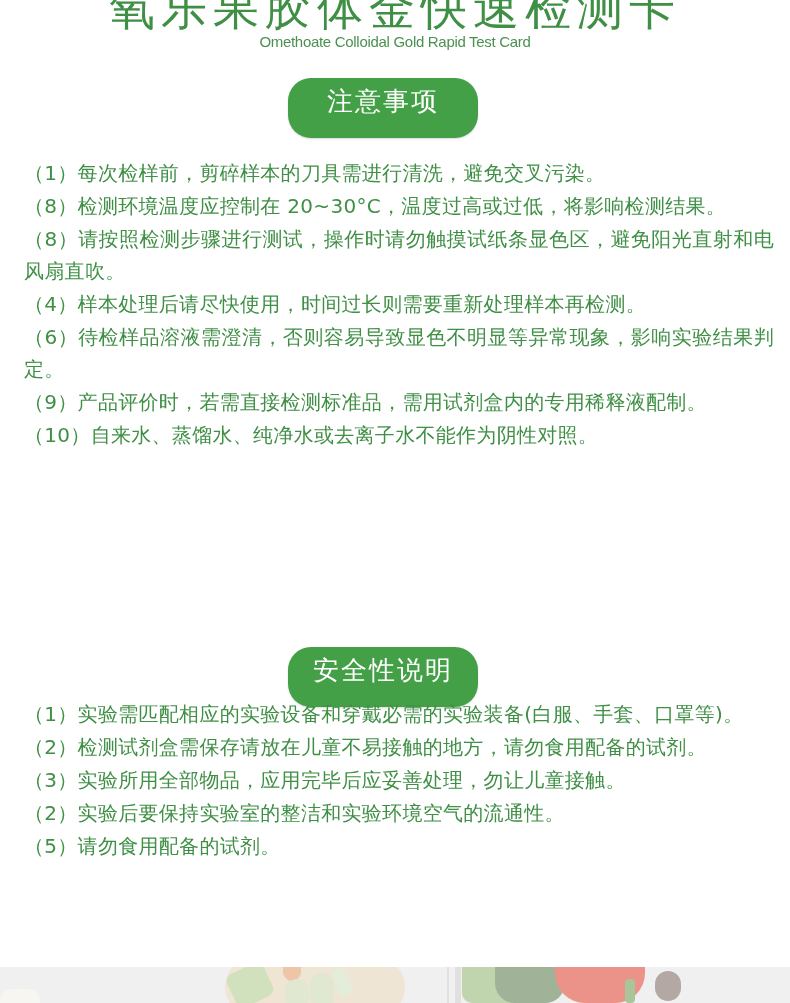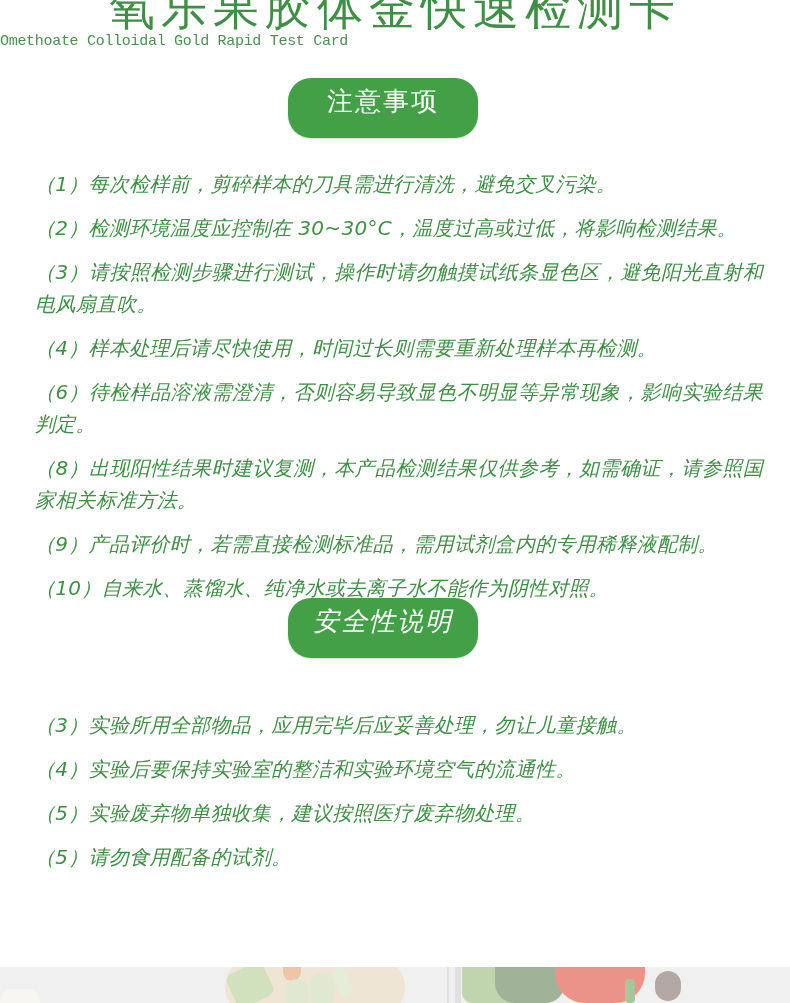--- a/index.html
+++ b/index.html
@@ -9,34 +9,34 @@
     font-family: "DejaVu Sans", "Liberation Sans", sans-serif;
     color:#3f8f45;
   }
   .title {
     position:absolute; left:0; width:790px; top:-22px;
     text-align:center; font-size:46px; letter-spacing:6px;
     color:#3f8f45; white-space:nowrap; font-weight:normal;
   }
   .subtitle {
     position:absolute; left:0; width:790px; top:33px;
-    font-size:15px; color:#4a9150;
-    font-family: Liberation Mono, monospace; letter-spacing:-0.3px;
+    text-align:center; font-size:15px; color:#4a9150;
+    font-family: Liberation Sans, sans-serif; letter-spacing:-0.3px;
   }
   .pill {
     position:absolute; left:288px; width:190px; height:60px;
     border-radius:23px; background:#43a047;
     color:#ffffff; font-size:26px; text-align:center; line-height:46px;
     letter-spacing:2px; box-shadow:0 1px 2px rgba(0,0,0,0.15);
   }
   .section {
     position:absolute; left:23px; width:752px;
     font-size:20px; line-height:32px; color:#3f8f45;
   }
-  .section p { margin:12px; text-align:justify; letter-spacing:0.3px;font-style:italic; }
+  .section p { margin:1px; text-align:justify; letter-spacing:0.3px; }
   .photo {
     position:absolute; left:0; top:967px; width:790px; height:36px; overflow:hidden;
     background:#e9e9e9;
   }
   .photo .board {
     position:absolute; left:75px; top:-10px; width:180px; height:60px;
     background:#e6d7bf; border-radius:40px;
   }
   .photo .cuc1 { position:absolute; left:80px; top:0; width:40px; height:36px; background:#b9cf9a; transform:rotate(-25deg); border-radius:8px; }
   .photo .cuc2 { position:absolute; left:135px; top:12px; width:24px; height:30px; background:#cfdcb8; border-radius:12px; }
@@ -57,35 +57,35 @@
 </head>
 <body>
 
 <div class="title">氧乐果胶体金快速检测卡</div>
 <div class="subtitle">Omethoate Colloidal Gold Rapid Test Card</div>
 
 <div class="pill" style="top:78px;">注意事项</div>
 
 <div class="section" style="top:156px;">
   <p>（1）每次检样前，剪碎样本的刀具需进行清洗，避免交叉污染。</p>
-  <p>（2）检测环境温度应控制在 30~30°C，温度过高或过低，将影响检测结果。</p>
-  <p>（3）请按照检测步骤进行测试，操作时请勿触摸试纸条显色区，避免阳光直射和电风扇直吹。</p>
+  <p>（8）检测环境温度应控制在 20~30°C，温度过高或过低，将影响检测结果。</p>
+  <p>（8）请按照检测步骤进行测试，操作时请勿触摸试纸条显色区，避免阳光直射和电风扇直吹。</p>
   <p>（4）样本处理后请尽快使用，时间过长则需要重新处理样本再检测。</p>
   <p>（6）待检样品溶液需澄清，否则容易导致显色不明显等异常现象，影响实验结果判定。</p>
-  <p>（8）出现阳性结果时建议复测，本产品检测结果仅供参考，如需确证，请参照国家相关标准方法。</p>
   <p>（9）产品评价时，若需直接检测标准品，需用试剂盒内的专用稀释液配制。</p>
   <p>（10）自来水、蒸馏水、纯净水或去离子水不能作为阴性对照。</p>
 </div>
 
-<div class="pill" style="top:598px;font-style:italic;">安全性说明</div>
+<div class="pill" style="top:647px;">安全性说明</div>
 
 <div class="section" style="top:697px;">
+  <p>（1）实验需匹配相应的实验设备和穿戴必需的实验装备(白服、手套、口罩等)。</p>
+  <p>（2）检测试剂盒需保存请放在儿童不易接触的地方，请勿食用配备的试剂。</p>
   <p>（3）实验所用全部物品，应用完毕后应妥善处理，勿让儿童接触。</p>
-  <p>（4）实验后要保持实验室的整洁和实验环境空气的流通性。</p>
-  <p>（5）实验废弃物单独收集，建议按照医疗废弃物处理。</p>
+  <p>（2）实验后要保持实验室的整洁和实验环境空气的流通性。</p>
   <p>（5）请勿食用配备的试剂。</p>
 </div>
 
 <div class="photo">
   <div class="bowl"></div>
   <div class="photo-inner">
     <div class="board"></div>
     <div class="cuc1"></div>
     <div class="carrot"></div>
     <div class="cuc2"></div>

